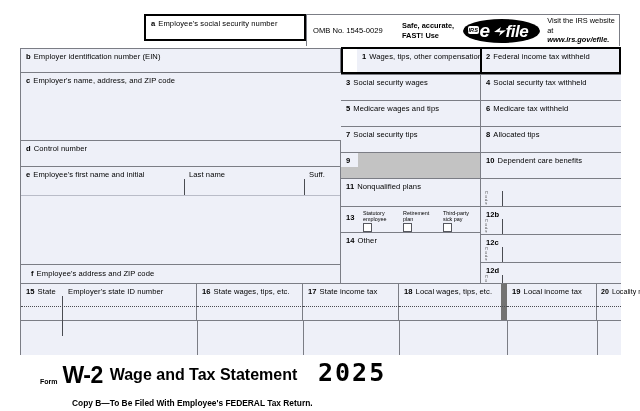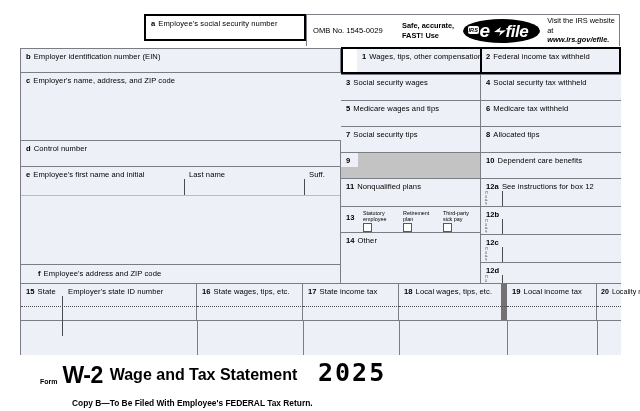--- a/index.html
+++ b/index.html
@@ -302,21 +302,21 @@
     <div class="abs lcell cellbd" style="left:0;top:118px;width:320px;height:98px">
       <div class="lbl pad"><span class="n">e</span><span>Employee's first name and initial</span></div>
       <div class="lbl abs" style="left:168px;top:3px">Last name</div>
       <div class="lbl abs" style="left:288px;top:3px">Suff.</div>
       <div class="vline abs" style="left:163px;top:12px;height:16px"></div>
       <div class="vline abs" style="left:283px;top:12px;height:16px"></div>
       <div class="abs" style="left:0;top:28px;width:319px;height:1px;background:#b9bcc8"></div>
     </div>
 
     <div class="abs lcell cellbd" style="left:0;top:216px;width:320px;height:19px">
-      <div class="lbl" style="padding:4px 0 0 17px"><span class="n">f</span><span>Employee's address and ZIP code</span></div>
+      <div class="lbl" style="padding:4px 0 0 10px"><span class="n">f</span><span>Employee's address and ZIP code</span></div>
     </div>
 
     <div class="abs lcell cellbd" style="left:336px;top:0;width:164px;height:26px">
       <div class="lbl pad"><span class="n">1</span><span>Wages, tips, other compensation</span></div>
     </div>
     <div class="abs lcell" style="left:460px;top:0;width:140px;height:26px;border-top:1px solid #7b7d85">
       <div class="lbl pad"><span class="n">2</span><span>Federal income tax withheld</span></div>
     </div>
 
     <div class="abs lcell cellbd" style="left:320px;top:26px;width:140px;height:26px">
@@ -346,21 +346,20 @@
     </div>
     <div class="abs lcell" style="left:460px;top:104px;width:140px;height:26px;border-top:1px solid #7b7d85">
       <div class="lbl pad"><span class="n">10</span><span>Dependent care benefits</span></div>
     </div>
 
     <div class="abs lcell cellbd" style="left:320px;top:130px;width:140px;height:28px">
       <div class="lbl pad"><span class="n">11</span><span>Nonqualified plans</span></div>
     </div>
 
     <div class="abs lcell" style="left:460px;top:130px;width:140px;height:28px;border-top:1px solid #7b7d85">
-      <div class="lbl pad"><span class="n">12a</span><span>See instructions for box 12</span></div>
       <div class="codecol" style="writing-mode:vertical-rl">C o d e</div>
       <div class="vline abs" style="left:21px;top:12px;height:15px"></div>
     </div>
 
     <div class="abs lcell cellbd" style="left:320px;top:158px;width:140px;height:26px">
       <div class="lbl abs" style="left:5px;top:6px"><span class="n">13</span></div>
       <div class="abs" style="left:22px;top:3px">
         <div class="cb-lbl">
           <span>Statutory</span><br><span>employee</span>
         </div>

